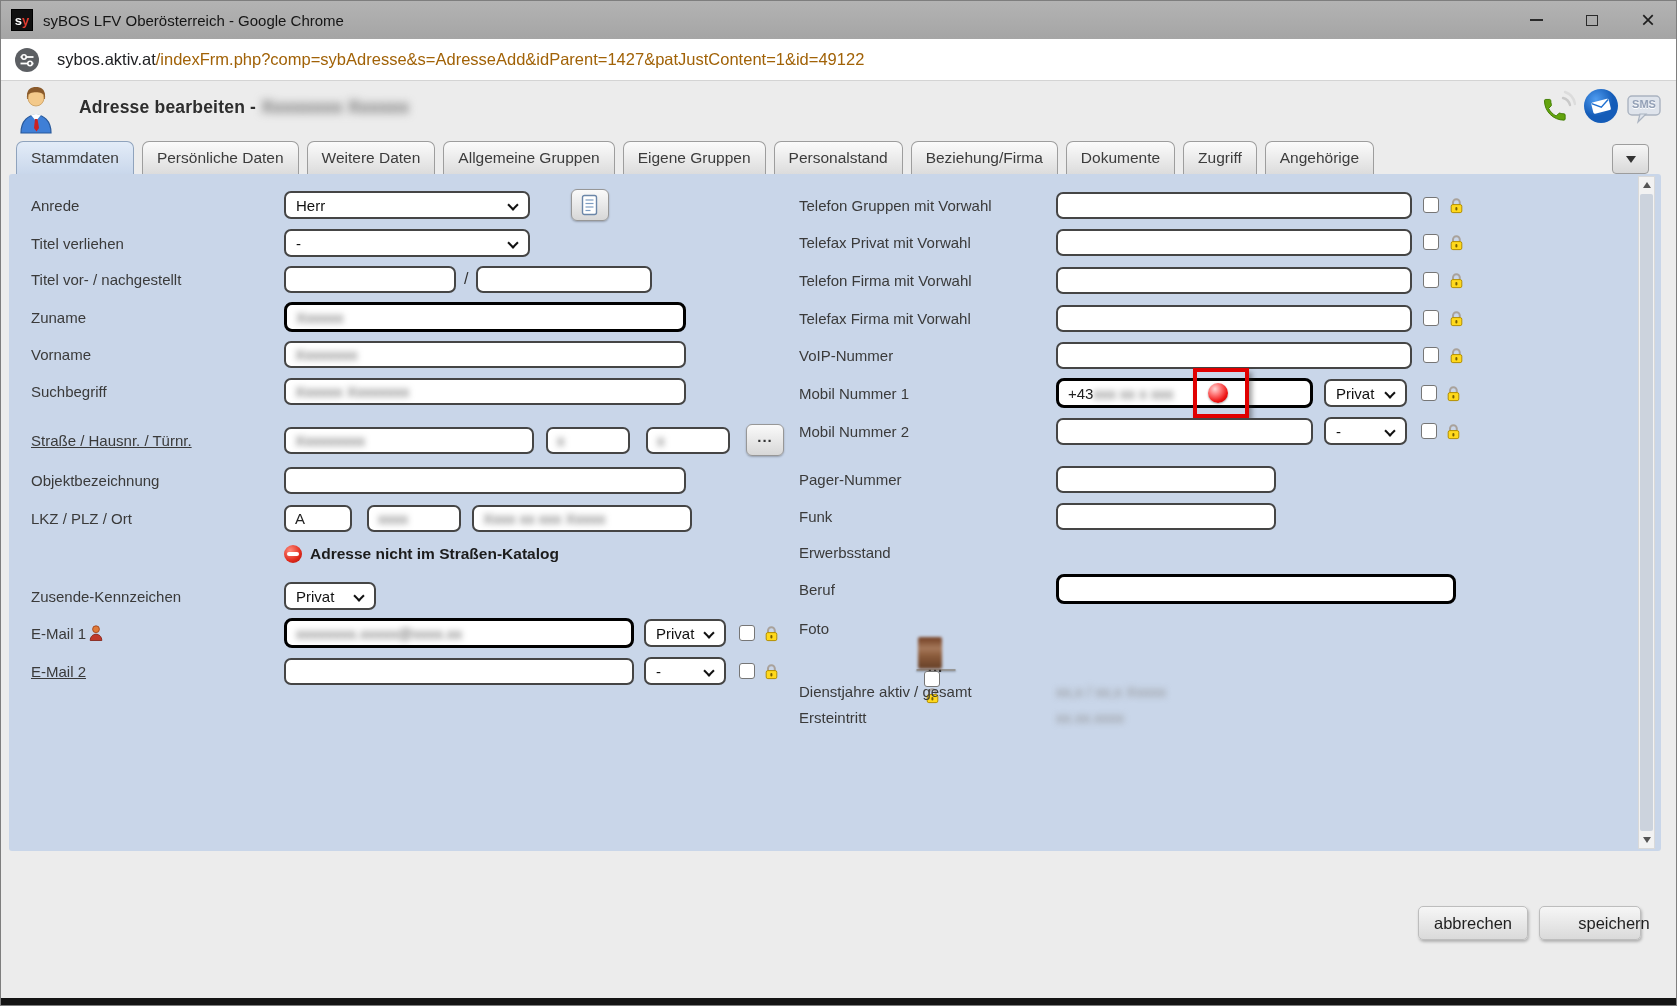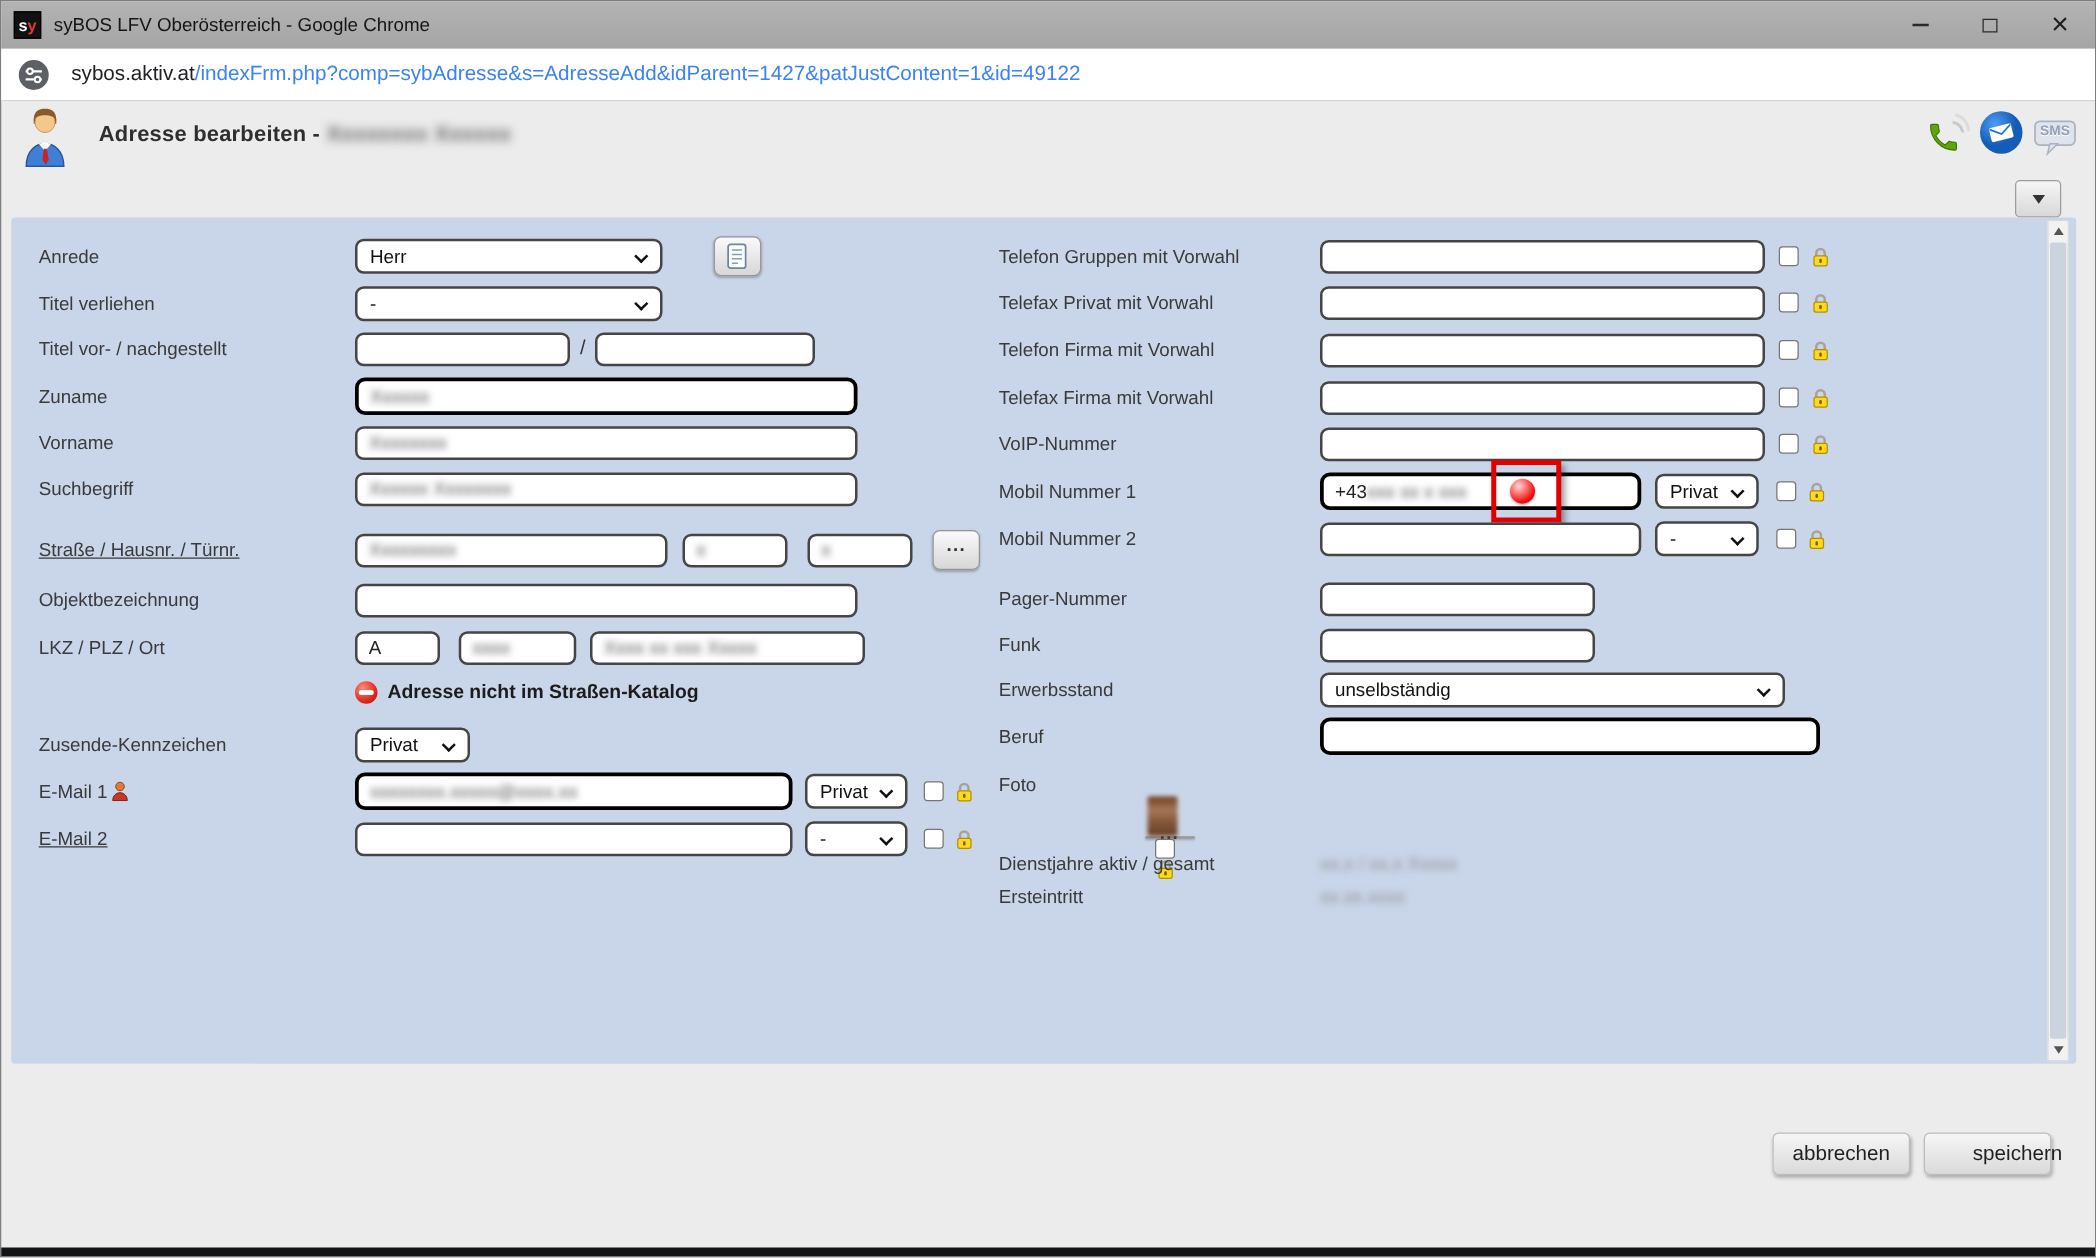--- a/index.html
+++ b/index.html
@@ -15,21 +15,21 @@
   .win-controls { position:absolute; right:0; top:0; height:38px; display:flex; }
   .win-btn { width:56px; height:38px; display:flex; align-items:center; justify-content:center; cursor:default; }
   .glyph-min { width:13px; height:2px; background:#2a2a2a; }
   .glyph-max { width:12px; height:11px; border:1.6px solid #2a2a2a; }
   .glyph-close { font-size:24px; line-height:1; color:#1d1d1d; font-weight:400; }
 
   
   .urlbar { position:absolute; left:0; top:38px; width:100%; height:42px; background:#fff; border-bottom:1px solid #d4d4d4; display:flex; align-items:center; }
   .tune-wrap { margin-left:12px; width:28px; height:28px; display:flex; align-items:center; justify-content:center; }
   .url-text { margin-left:16px; font-size:16.5px; color:#202124; white-space:nowrap; }
-  .url-text .path { color:#3b82f6;text-align:right; }
+  .url-text .path { color:#a16207;text-align:right; }
 
   
   .page-header { position:absolute; left:0; top:80px; width:100%; height:60px; }
   .avatar { position:absolute; left:16px; top:5px; }
   .page-title { position:absolute; left:78px; top:16px; font-size:17.5px; font-weight:bold; color:#2e2e2e; letter-spacing:.2px; }
   .hdr-icons { position:absolute; right:14px; top:6px; display:flex; gap:6px; align-items:center; }
 
   
   .tabs { position:absolute; left:15px; top:140px; display:flex; gap:8px; height:33px; }
   .tab { height:33px; padding:0 14px; display:flex; align-items:center; font-size:15.5px; color:#3c3c3c;
@@ -172,20 +172,32 @@
       <span style="position:relative; width:36px; height:36px; display:inline-block;">
         <svg width="36" height="36" viewBox="0 0 36 36">
           <rect x="2" y="6" width="32" height="19" rx="4" fill="#dfe4ec" stroke="#aab3c0" stroke-width="1.4"></rect>
           <path d="M14 24l-2 8 8-8z" fill="#dfe4ec" stroke="#aab3c0" stroke-width="1.2"></path>
         </svg>
         <span style="position:absolute; left:0; top:8px; width:36px; text-align:center; font-size:11px; font-weight:bold; color:#93a0b6; text-shadow:0 1px 0 #fff;">SMS</span>
       </span>
     </div>
   </div>
 
+  <div class="tabs">
+    <div class="tab active">Stammdaten</div>
+    <div class="tab">Persönliche Daten</div>
+    <div class="tab">Weitere Daten</div>
+    <div class="tab">Allgemeine Gruppen</div>
+    <div class="tab">Eigene Gruppen</div>
+    <div class="tab">Personalstand</div>
+    <div class="tab">Beziehung/Firma</div>
+    <div class="tab">Dokumente</div>
+    <div class="tab">Zugriff</div>
+    <div class="tab">Angehörige</div>
+  </div>
   <div class="tabs-more">
       <span class="tri-down"></span>
     </div>
 
   <div class="panel">
 
     <div class="row" style="left:22px; top:16px;">
       <span class="lbl lw1">Anrede</span>
       <div class="sel" style="width:246px;">
           <span>Herr</span>
@@ -444,24 +456,20 @@
 
     <div class="row" style="left:790px; top:327px;">
       <span class="lbl lw2">Funk</span>
       <div class="inp" style="width:220px;">
           <span></span>
         </div>
     </div>
 
     <div class="row" style="left:790px; top:363px;">
       <span class="lbl lw2">Erwerbsstand</span>
-      <div class="sel" style="width:372px;">
-          <span>unselbständig</span>
-          <span class="chev"></span>
-        </div>
     </div>
 
     <div class="row" style="left:790px; top:400px;">
       <span class="lbl lw2">Beruf</span>
       <div class="inp req" style="width:400px;">
           <span></span>
         </div>
     </div>
 
     <div class="row" style="left:790px; top:446px; height:36px;flex-direction:column;">

